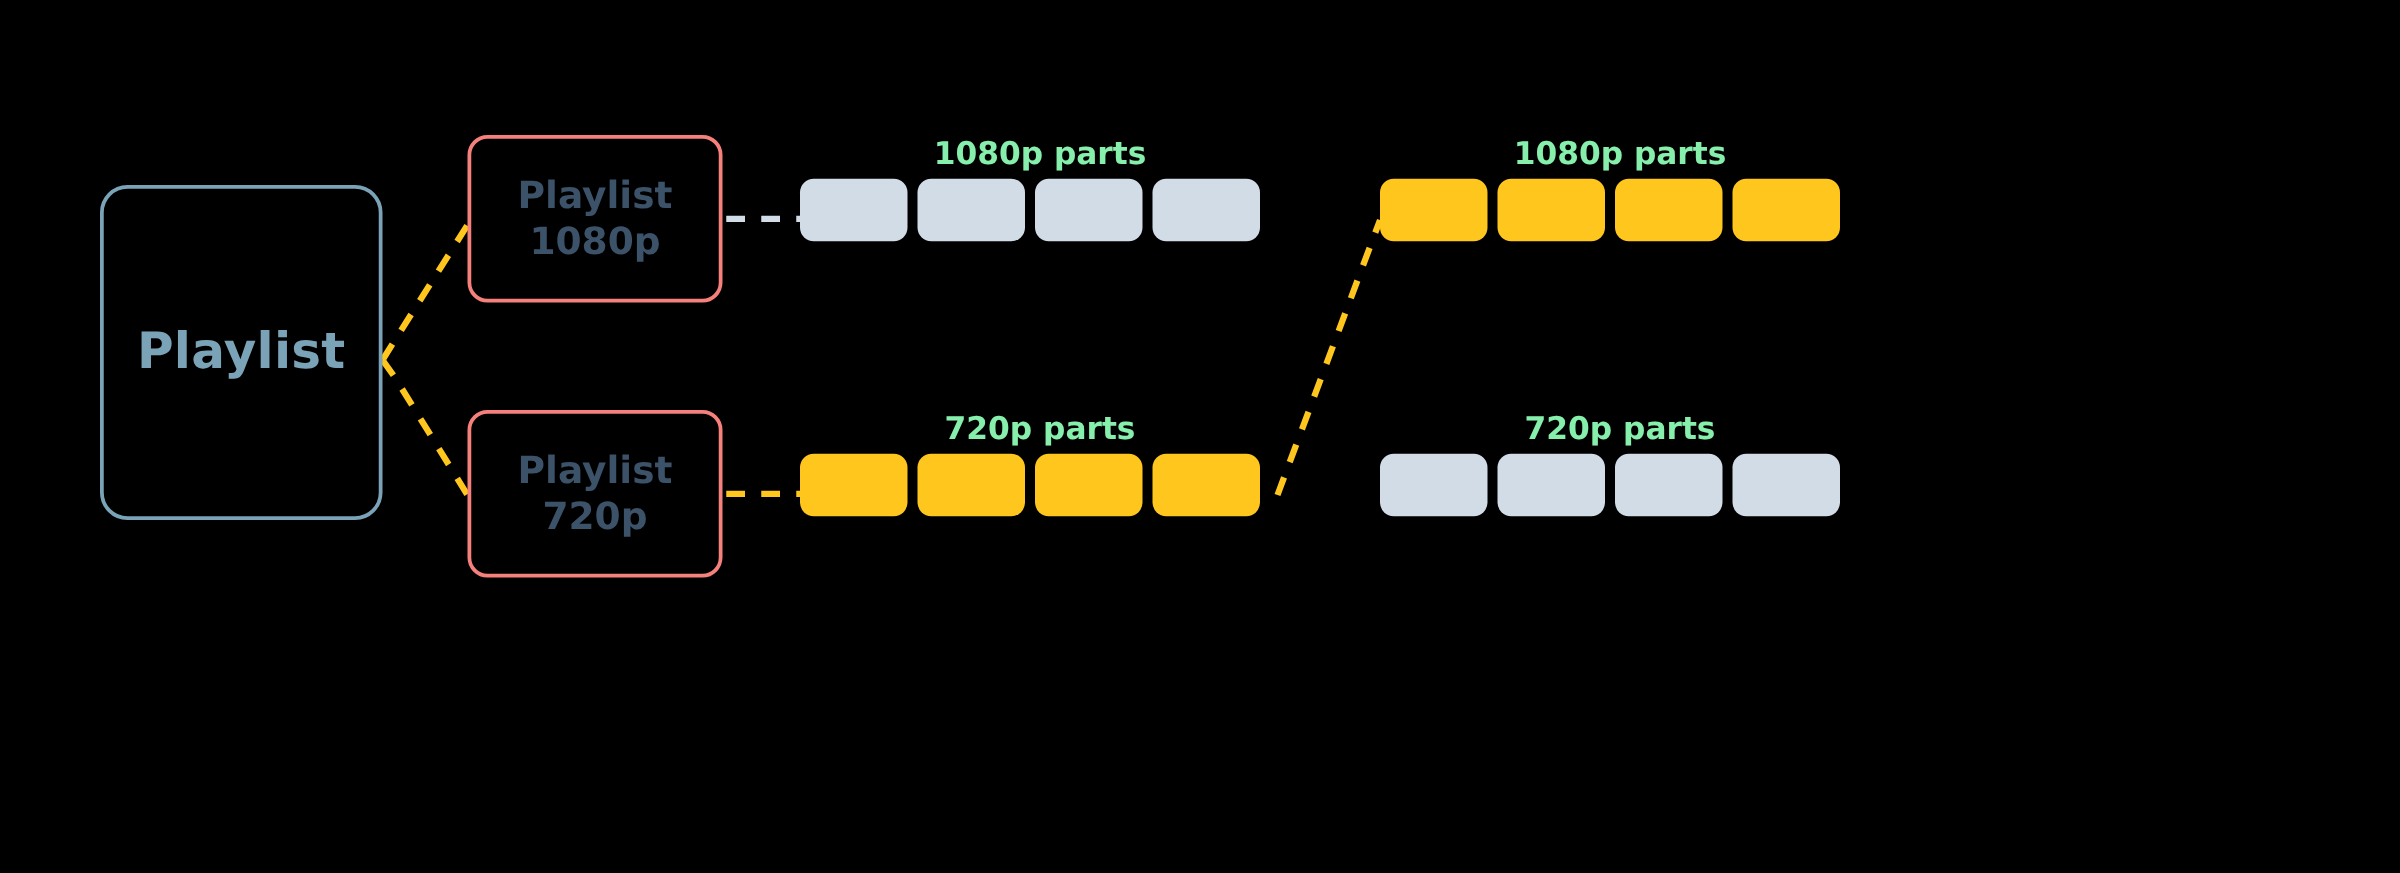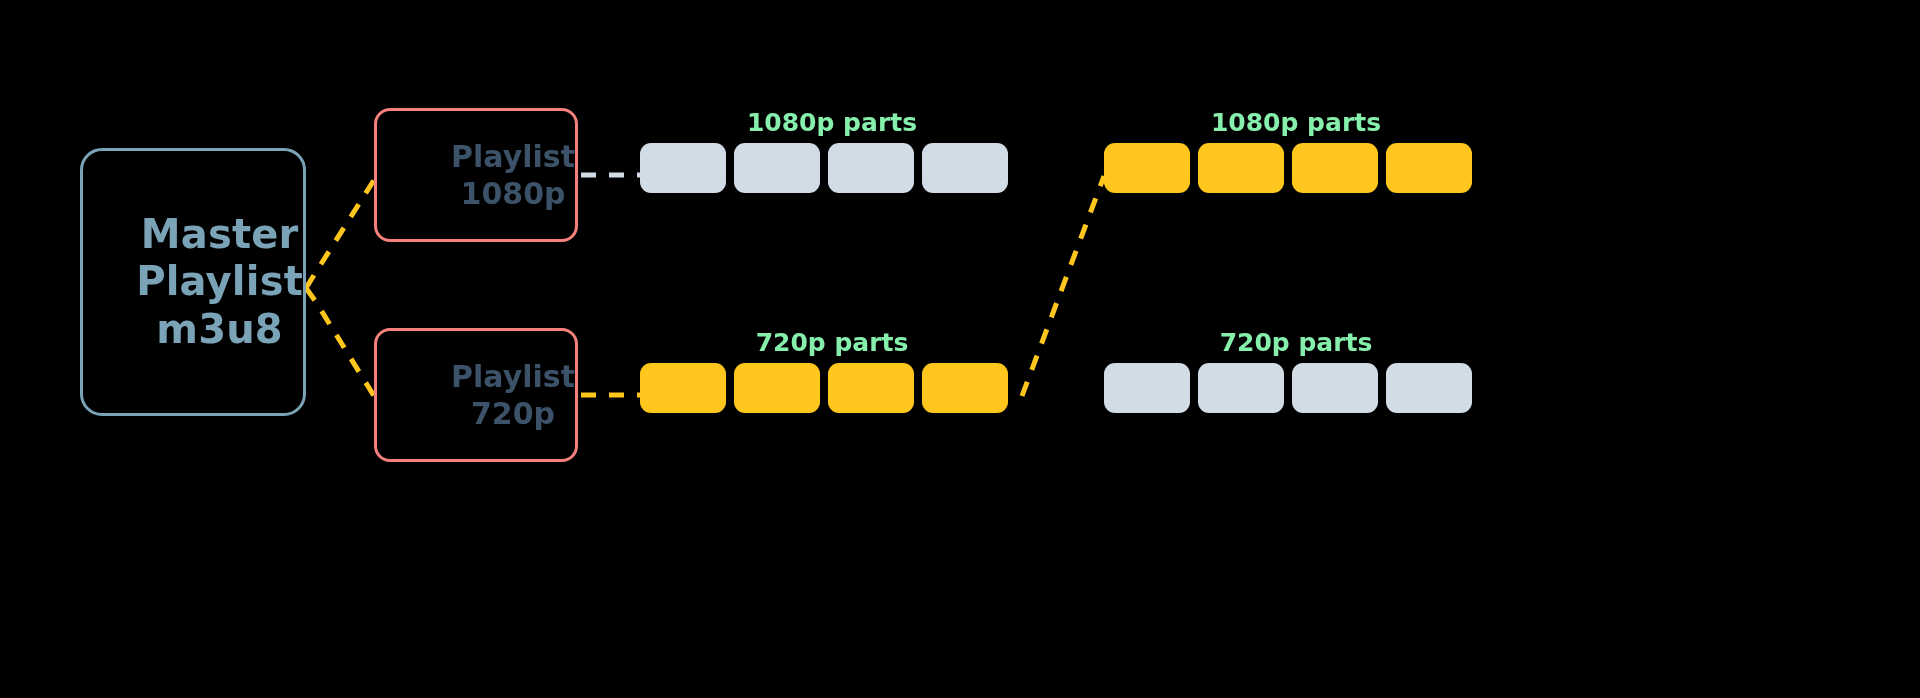--- a/index.html
+++ b/index.html
@@ -7,21 +7,21 @@
     width:1920px;height:698px;
     font-family:"DejaVu Sans","Liberation Sans",sans-serif;
     overflow:hidden;position:relative;
   }
   #stage{position:absolute;left:0;top:0;width:1920px;height:698px;}
 
   svg.layer{position:absolute;left:0;top:0;width:1920px;height:698px;overflow:visible;}
   svg.connectors{z-index:1;}
 
   .node{position:absolute;box-sizing:border-box;display:flex;align-items:center;
-        justify-content:flex-end;text-align:center;z-index:3;}
+        justify-content:center;text-align:center;z-index:3;}
 
   
   #master{
     left:80px;top:148px;width:226px;height:268px;
     border:3px solid #7ba3b8;border-radius:22px;background:transparent;
   }
   #master .txt{
     color:#7ba3b8;font-size:40px;font-weight:700;line-height:1.18;letter-spacing:.2px;
   }
 
@@ -66,23 +66,21 @@
 
     <path d="M581,175 L640,175" fill="none" stroke="#d2dce7" stroke-width="5" stroke-dasharray="15 13" stroke-linecap="butt"></path>
 
     <path d="M581,395 L640,395" fill="none" stroke="#ffc61e" stroke-width="5" stroke-dasharray="15 13" stroke-linecap="butt"></path>
 
     <path d="M1022,396 L1104,176" fill="none" stroke="#ffc61e" stroke-width="5" stroke-dasharray="15 13" stroke-linecap="butt"></path>
   </svg>
 
   <div class="node" id="master">
     <div class="txt">
-      <div>Master</div>
       <div>Playlist</div>
-      <div>m3u8</div>
     </div>
   </div>
 
   <div class="node playlist" id="pl1080">
     <div class="txt">
       <div>Playlist</div>
       <div>1080p</div>
     </div>
   </div>
 

